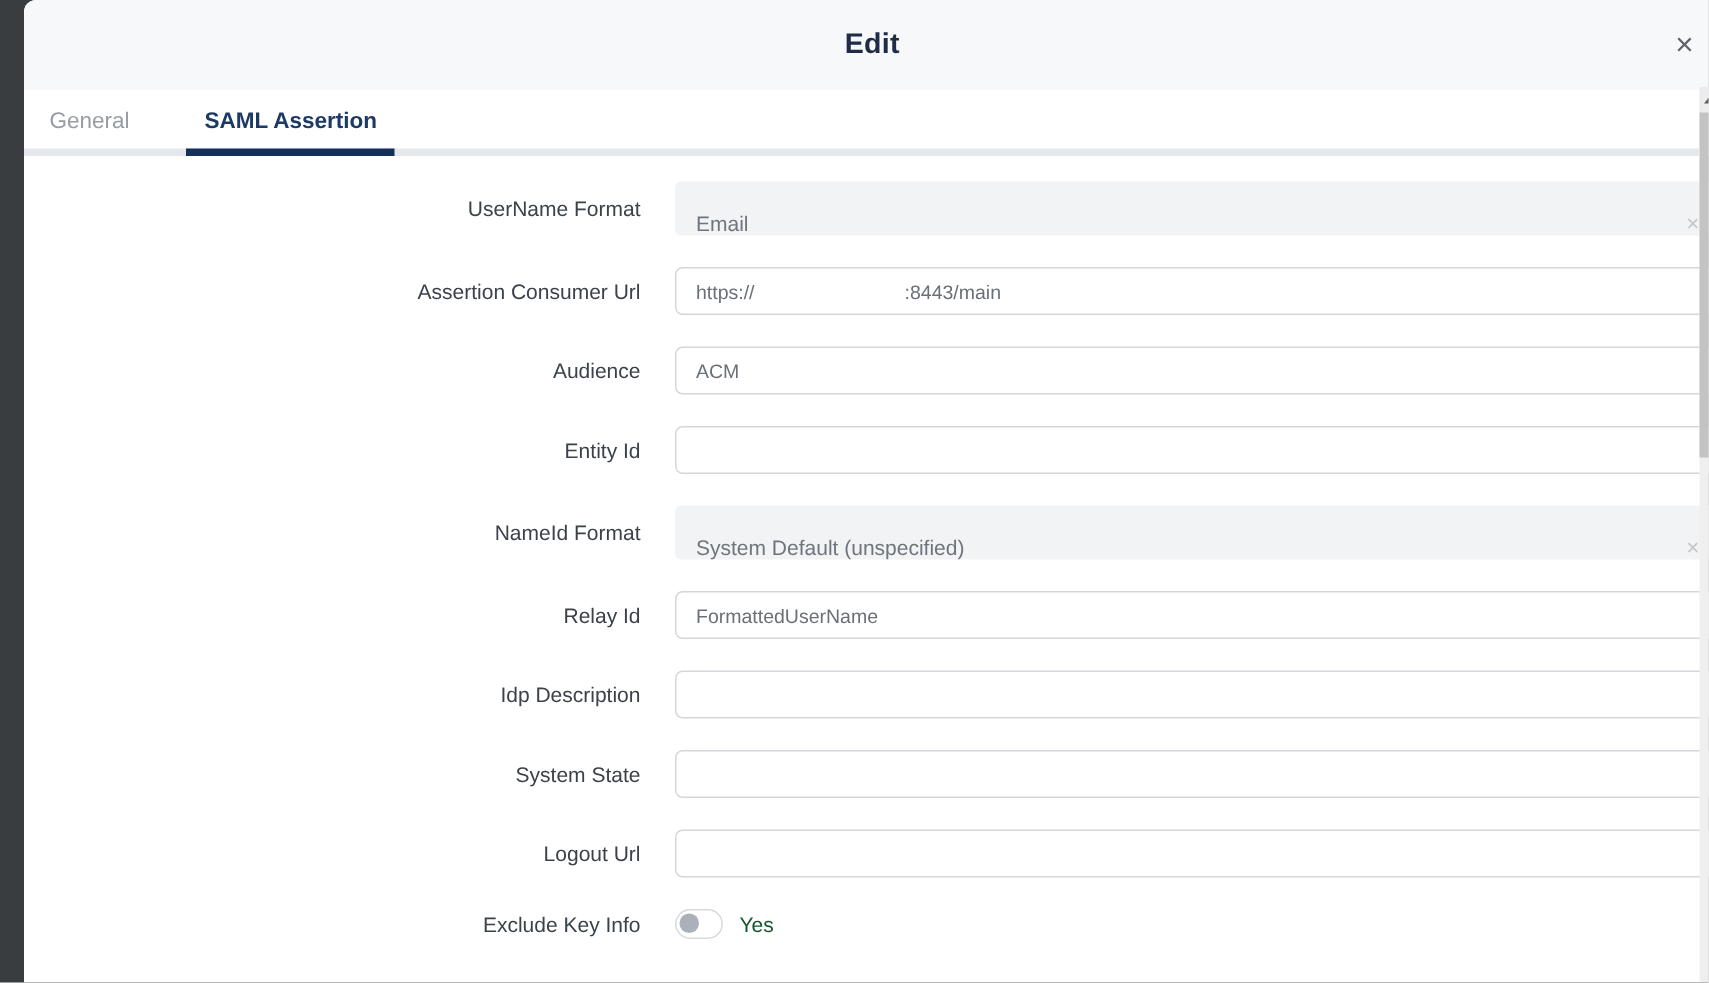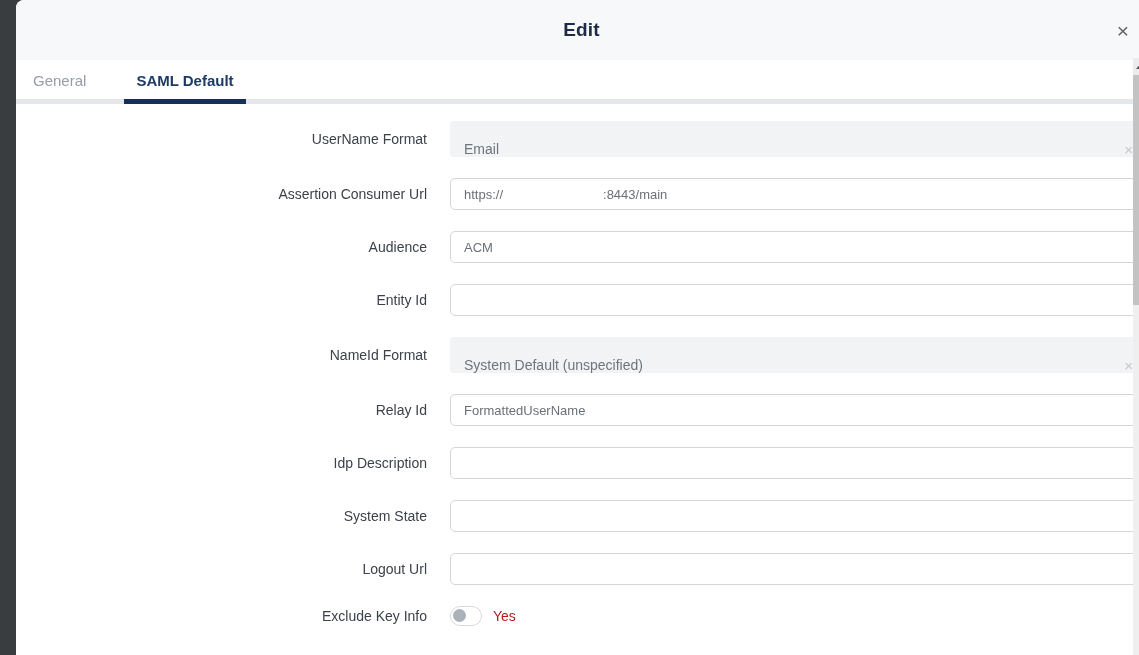--- a/index.html
+++ b/index.html
@@ -88,21 +88,21 @@
   .redact-gap{display:inline-block;width:100px;height:1px;}
   .toggle{
     width:30px;height:18px;flex:none;
     border:1px solid #d6dade;border-radius:10px;background:#fff;
     position:relative;cursor:pointer;
   }
   .toggle-knob{
     position:absolute;left:2px;top:2px;width:13px;height:13px;
     border-radius:50%;background:#aab1b9;
   }
-  .toggle-value{margin-left:11px;font-size:14px;color:#b91c1c;}
+  .toggle-value{margin-left:11px;font-size:14px;color:#14532d;}
   .scrollbar{
     position:absolute;top:58px;bottom:0;right:1px;width:13px;
     background:#efefef;
   }
   .sb-arrow{
     height:17px;display:flex;align-items:center;justify-content:center;
     background:#ececee;
   }
   .sb-arrow-glyph{
     width:0;height:0;
@@ -119,21 +119,21 @@
 
 <div class="modal">
 
   <div class="modal-header">
     <div class="modal-title">Edit</div>
     <div class="close-btn">×</div>
   </div>
 
   <div class="tabbar">
     <div class="tab">General</div>
-    <div class="tab active">SAML Default</div>
+    <div class="tab active">SAML Assertion</div>
     <div class="tab-divider"></div>
   </div>
 
   <div class="content">
     <div>
         <div class="row">
           <div class="row-label">UserName Format</div>
           <div class="row-control">
             <div class="select">
               <span>Email</span>

